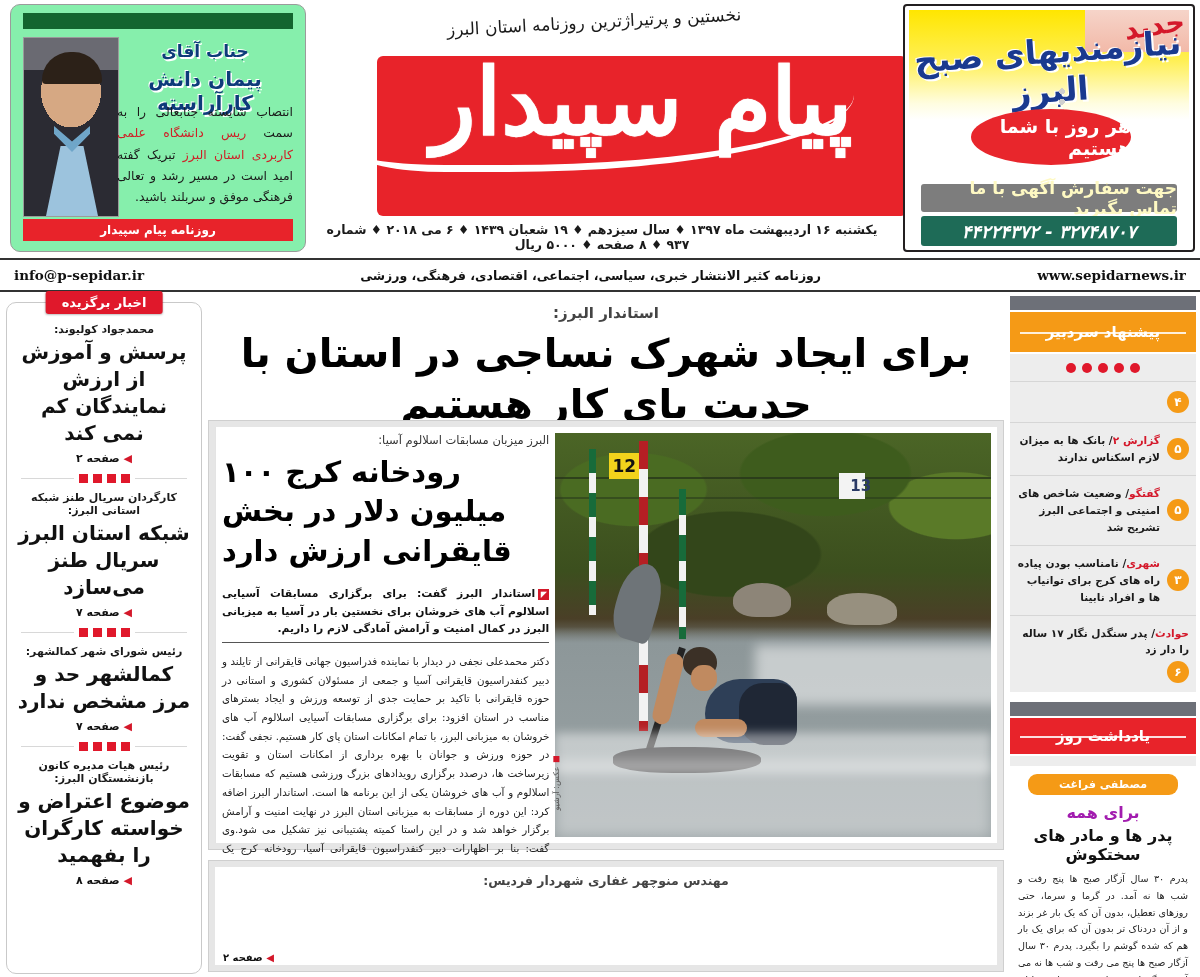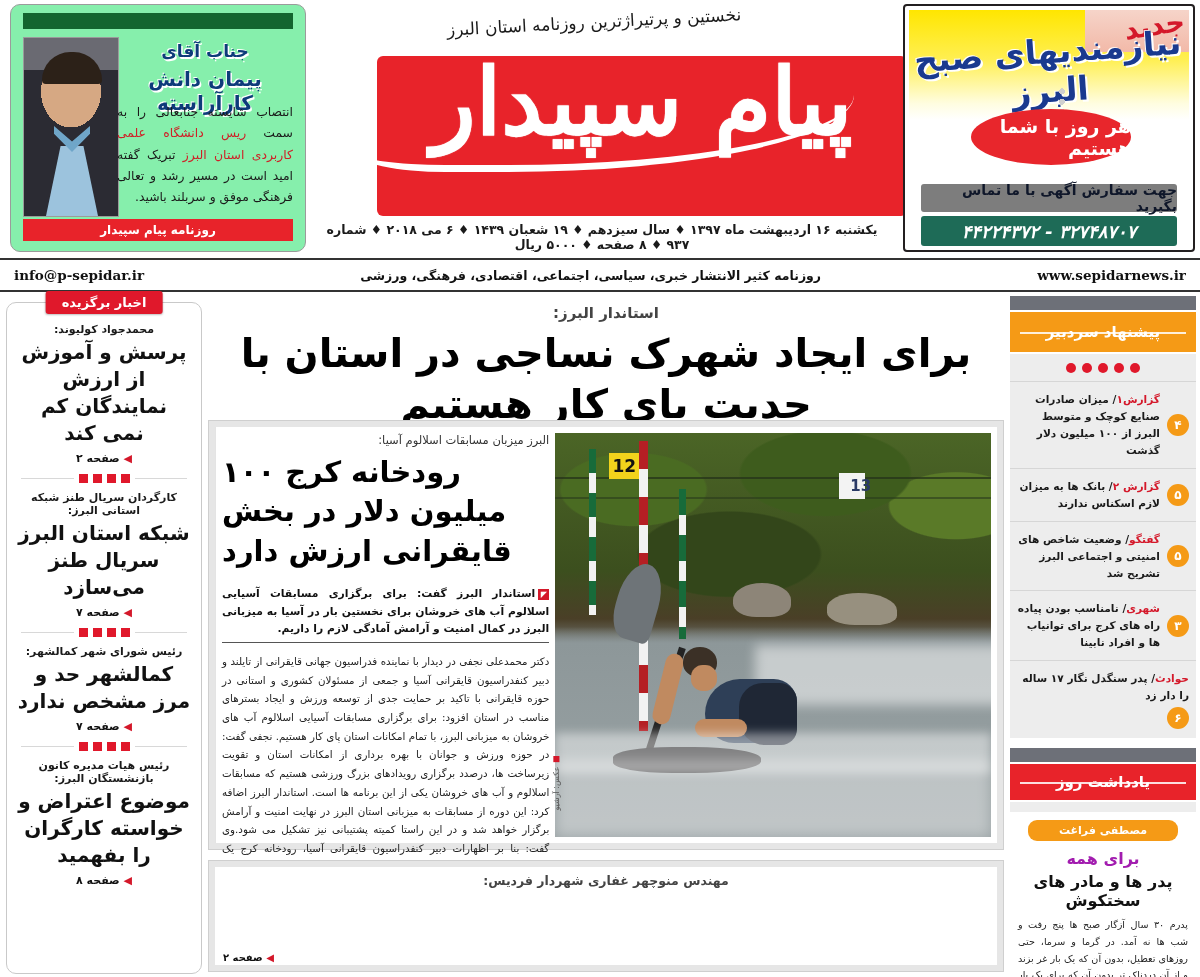--- a/index.html
+++ b/index.html
@@ -54,21 +54,21 @@
     position: absolute; left: 66px; top: 103px; width: 160px; height: 56px;
     background: #e8262c; border-radius: 50%;
     display:flex; align-items:center; justify-content:center;
   }
   .ad-ellipse span { color:#fff; font-size: 19px; font-weight: bold; }
   .ad-gray {
     position:absolute; left: 16px; right: 16px; top: 178px; height: 28px;
     background: #7d7d7d; border-radius: 3px;
     display:flex; align-items:center; justify-content:center;
   }
-  .ad-gray span { color:#0f172a; font-size: 14px; font-weight: bold; letter-spacing: .5px;}
+  .ad-gray span { color:#fef9c3; font-size: 17px; font-weight: bold; letter-spacing: .5px;}
   .ad-green {
     position:absolute; left: 16px; right: 16px; top: 210px; height: 30px;
     background: #1e6b57; border-radius: 3px;
     display:flex; align-items:center; justify-content:center;font-style:italic;
   }
   .ad-green span { color:#ffffff; font-size: 18px; font-weight: bold; letter-spacing:1px; }
 
   
   .logoblock { position:absolute; left:316px; top:8px; width:572px; height:244px; }
   .slogan {
@@ -494,21 +494,20 @@
         <div class="dotrow">
           <i></i>
             <i></i>
             <i></i>
             <i></i>
             <i></i>
         </div>
 
         <div class="ritem">
           <span class="badge">۴</span>
-          <span class="txt"><span class="tag">گزارش۱</span><span>/ میزان صادرات صنایع کوچک و متوسط البرز از ۱۰۰ میلیون دلار گذشت</span></span>
         </div>
         <div class="ritem">
           <span class="badge">۵</span>
           <span class="txt"><span class="tag">گزارش ۲</span><span>/ بانک ها به میزان لازم اسکناس ندارند</span></span>
         </div>
         <div class="ritem">
           <span class="badge">۵</span>
           <span class="txt"><span class="tag">گفتگو</span><span>/ وضعیت شاخص های امنیتی و اجتماعی البرز تشریح شد</span></span>
         </div>
         <div class="ritem">

